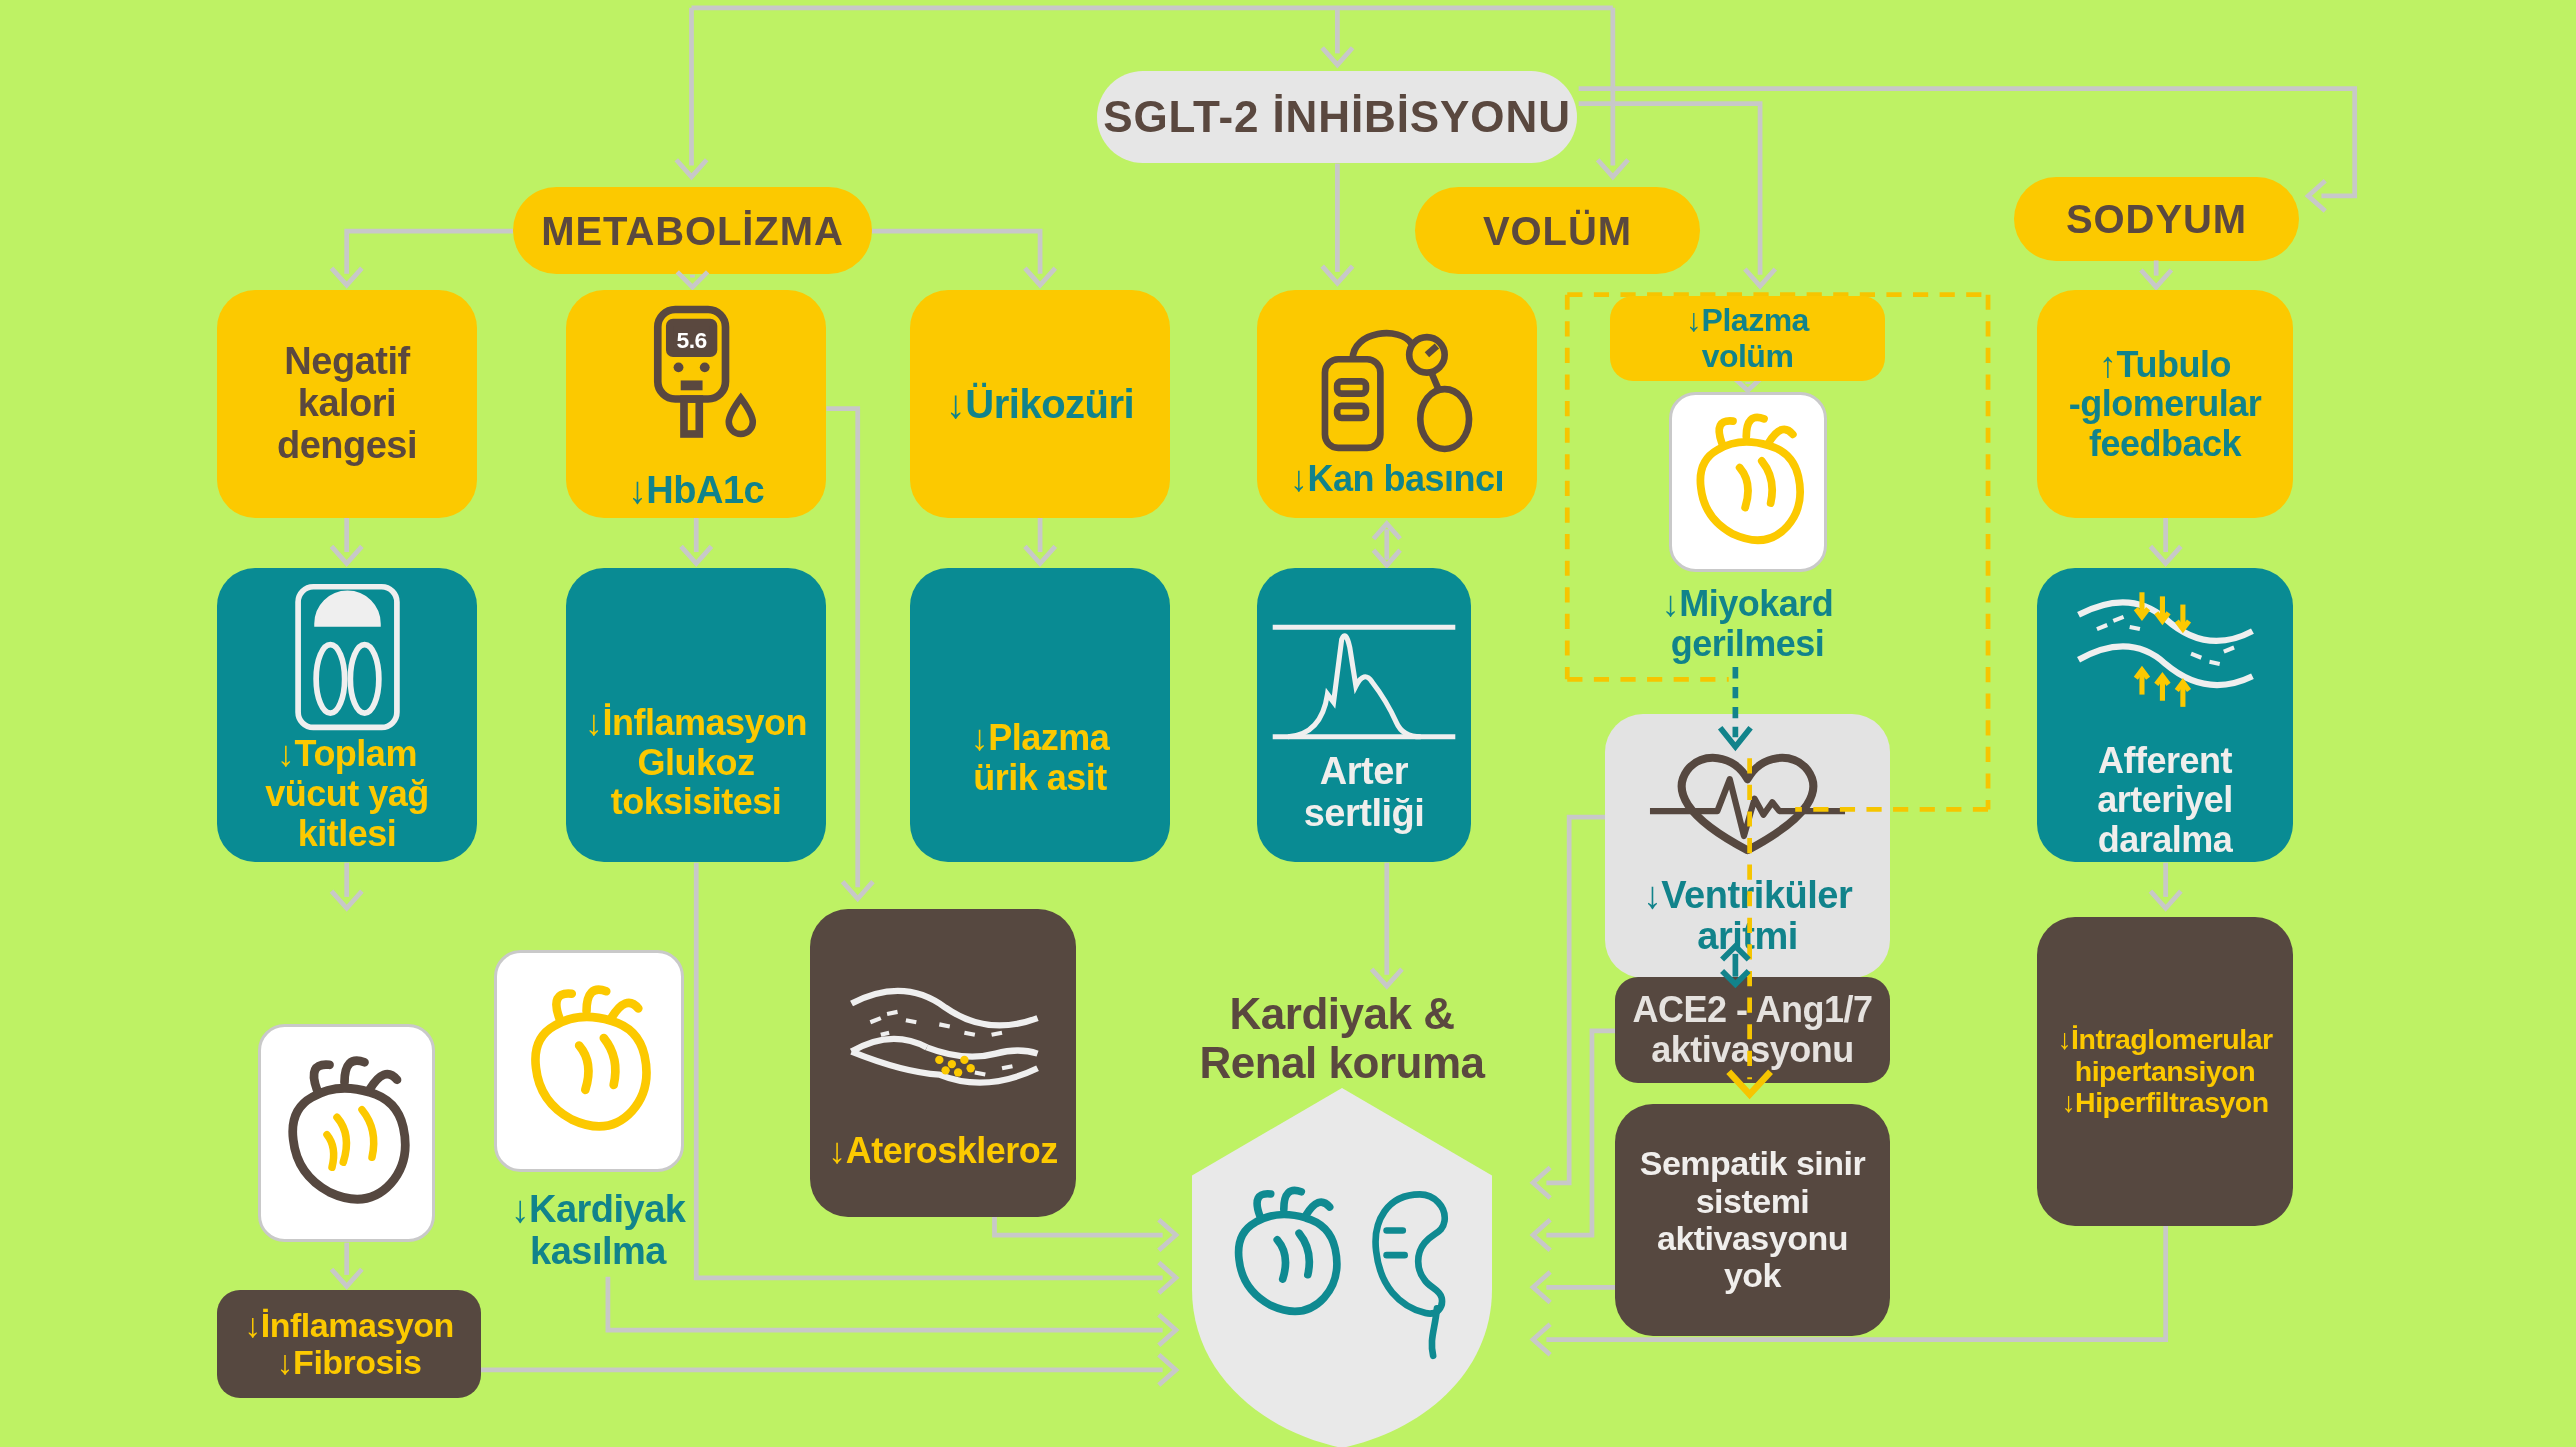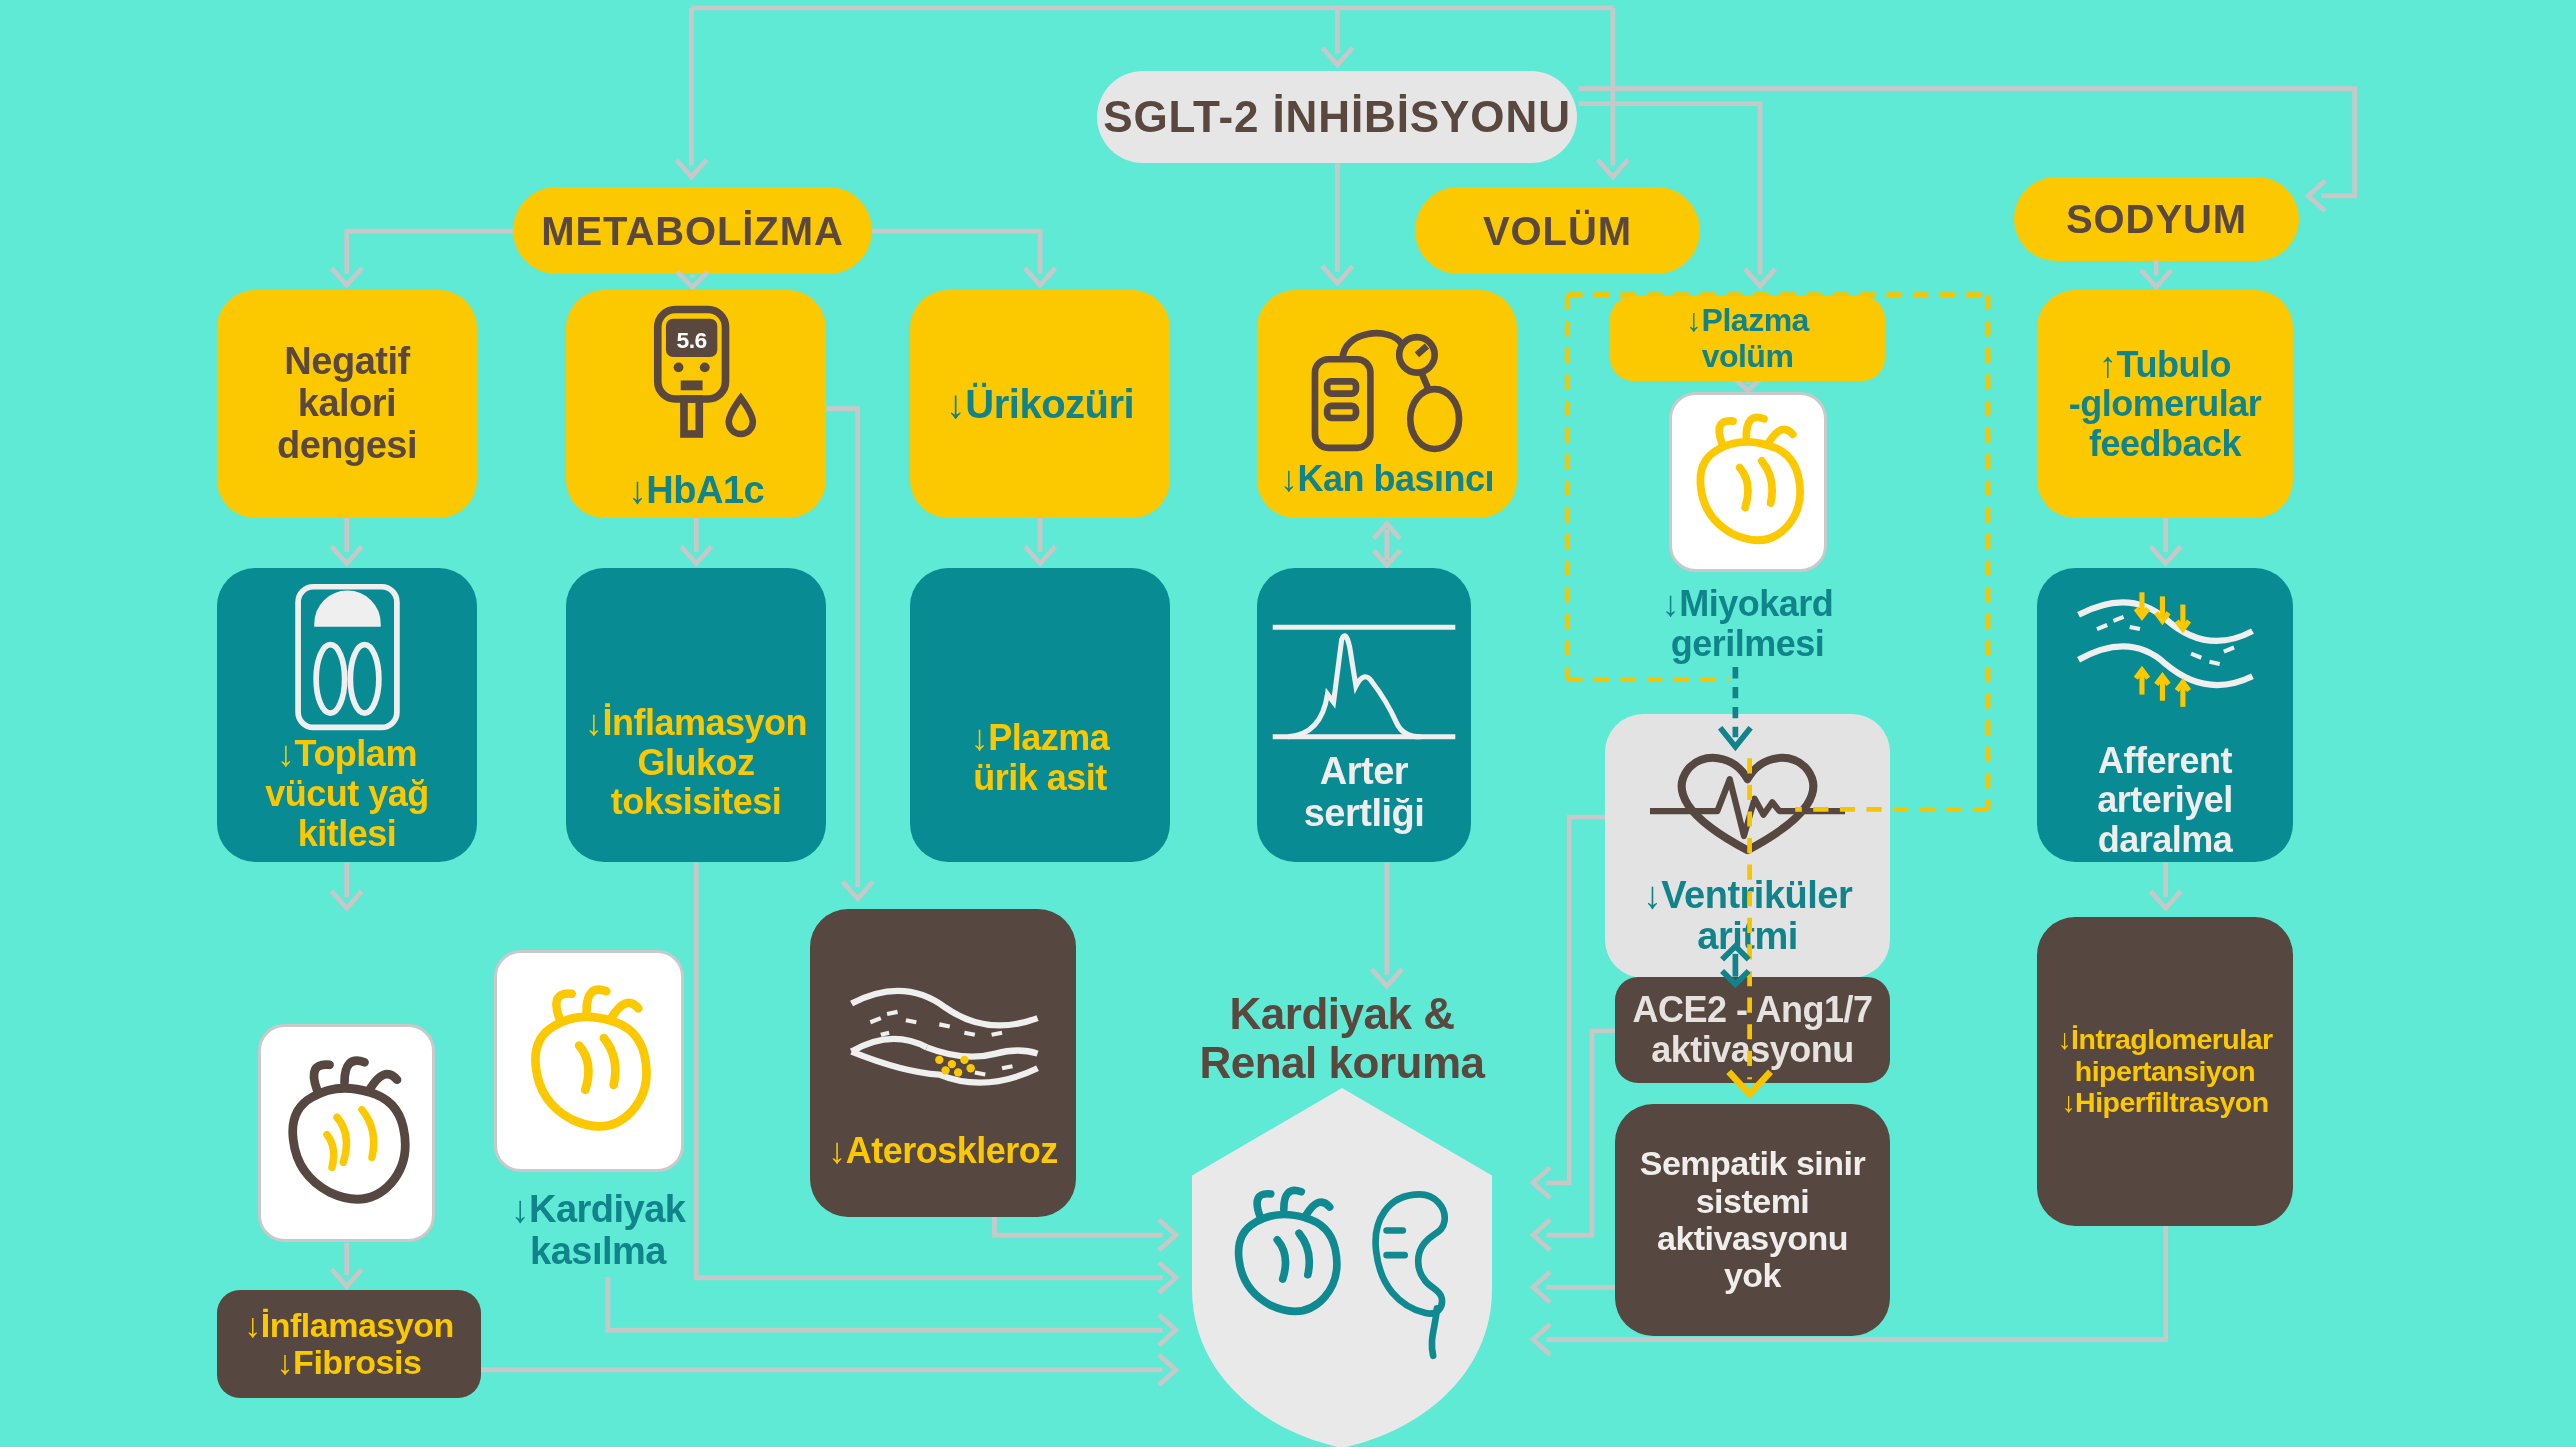--- a/index.html
+++ b/index.html
@@ -1,17 +1,17 @@
 <!DOCTYPE html>
 <html style="font-size:15px"><head>
 <meta charset="utf-8">
 <style>
   html,body{margin:0;padding:0;background:#ffffff;}
   #canvas{
-    position:relative;width:2576px;height:1448px;overflow:hidden;background:#5eead4;
+    position:relative;width:2576px;height:1448px;overflow:hidden;background:#bef264;
     font-family:"Liberation Sans","DejaVu Sans",sans-serif;font-weight:bold;
   }
   svg.layer{position:absolute;left:0;top:0;pointer-events:none;}
   .node{
     position:absolute;box-sizing:border-box;display:flex;flex-direction:column;
     align-items:center;justify-content:center;text-align:center;
     white-space:pre-line;line-height:1.1;letter-spacing:-0.5px;
   }
   .yellow{background:#FCC900;}
   .teal{background:#098B93;}
@@ -155,21 +155,21 @@
       <rect x="51" y="70" width="20" height="9" fill="#5A483F"></rect>
       <text x="61" y="40" text-anchor="middle" font-size="21" font-weight="bold" fill="#ffffff" font-family="Liberation Sans, sans-serif">5.6</text>
     </svg>
     <span class="f40">↓HbA1c</span>
   </div>
 
   <div class="node yellow r40 f42 t-teal" style="left:910px;top:290px;width:260px;height:228px;z-index:2;">
     <span>↓Ürikozüri</span>
   </div>
 
-  <div class="node yellow r40 t-teal" style="left:1257px;top:290px;width:260px;height:228px;z-index:2;padding-top:16px;">
+  <div class="node yellow r40 t-teal" style="left:1257px;top:290px;width:280px;height:228px;z-index:2;padding-top:16px;">
     <svg width="180" height="133" viewBox="0 0 150 120">
       <g stroke="#5A483F" stroke-width="6" fill="none">
         <rect x="10" y="30" width="50" height="80" rx="12"></rect>
         <rect x="21" y="50" width="26" height="11" rx="4"></rect>
         <rect x="21" y="72" width="26" height="11" rx="4"></rect>
         <path d="M35,30 C35,4 78,0 88,16"></path>
         <circle cx="102" cy="26" r="16"></circle>
         <path d="M102,26 L111,18"></path>
         <path d="M106,42 L112,56"></path>
         <ellipse cx="118" cy="84" rx="22" ry="27"></ellipse>

